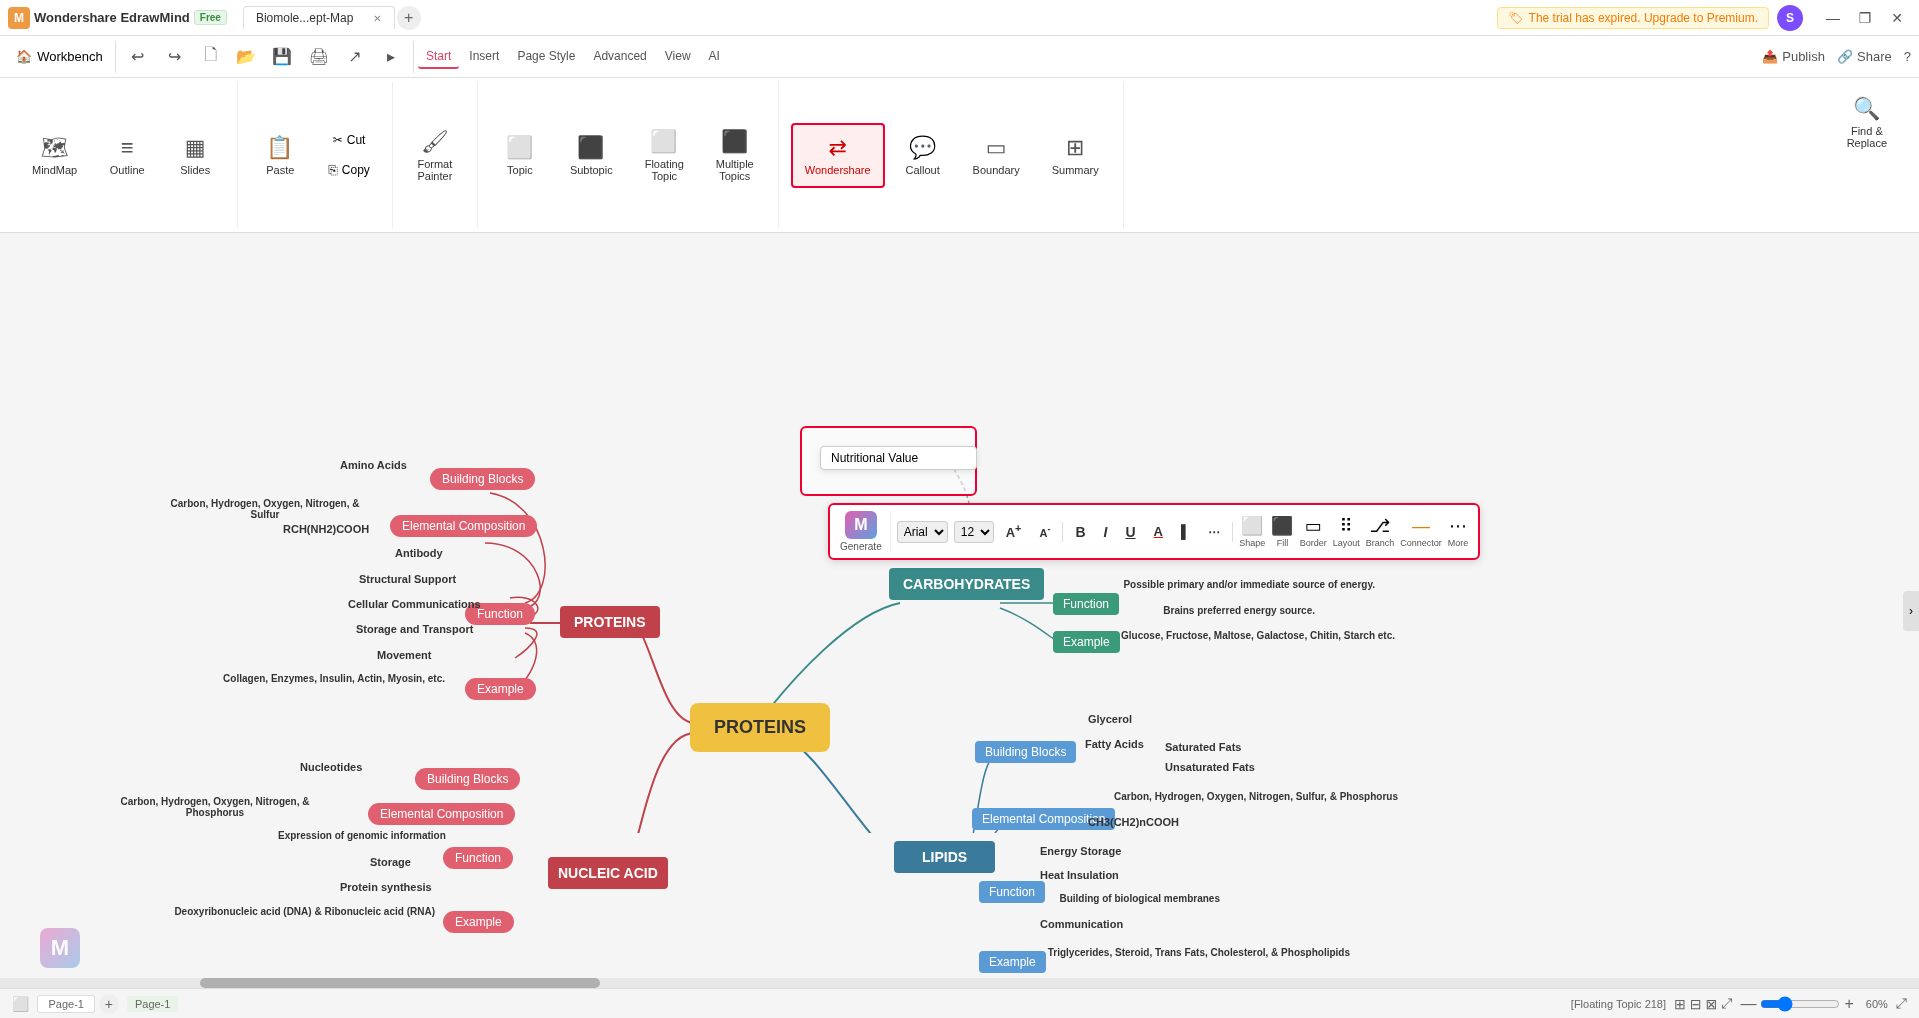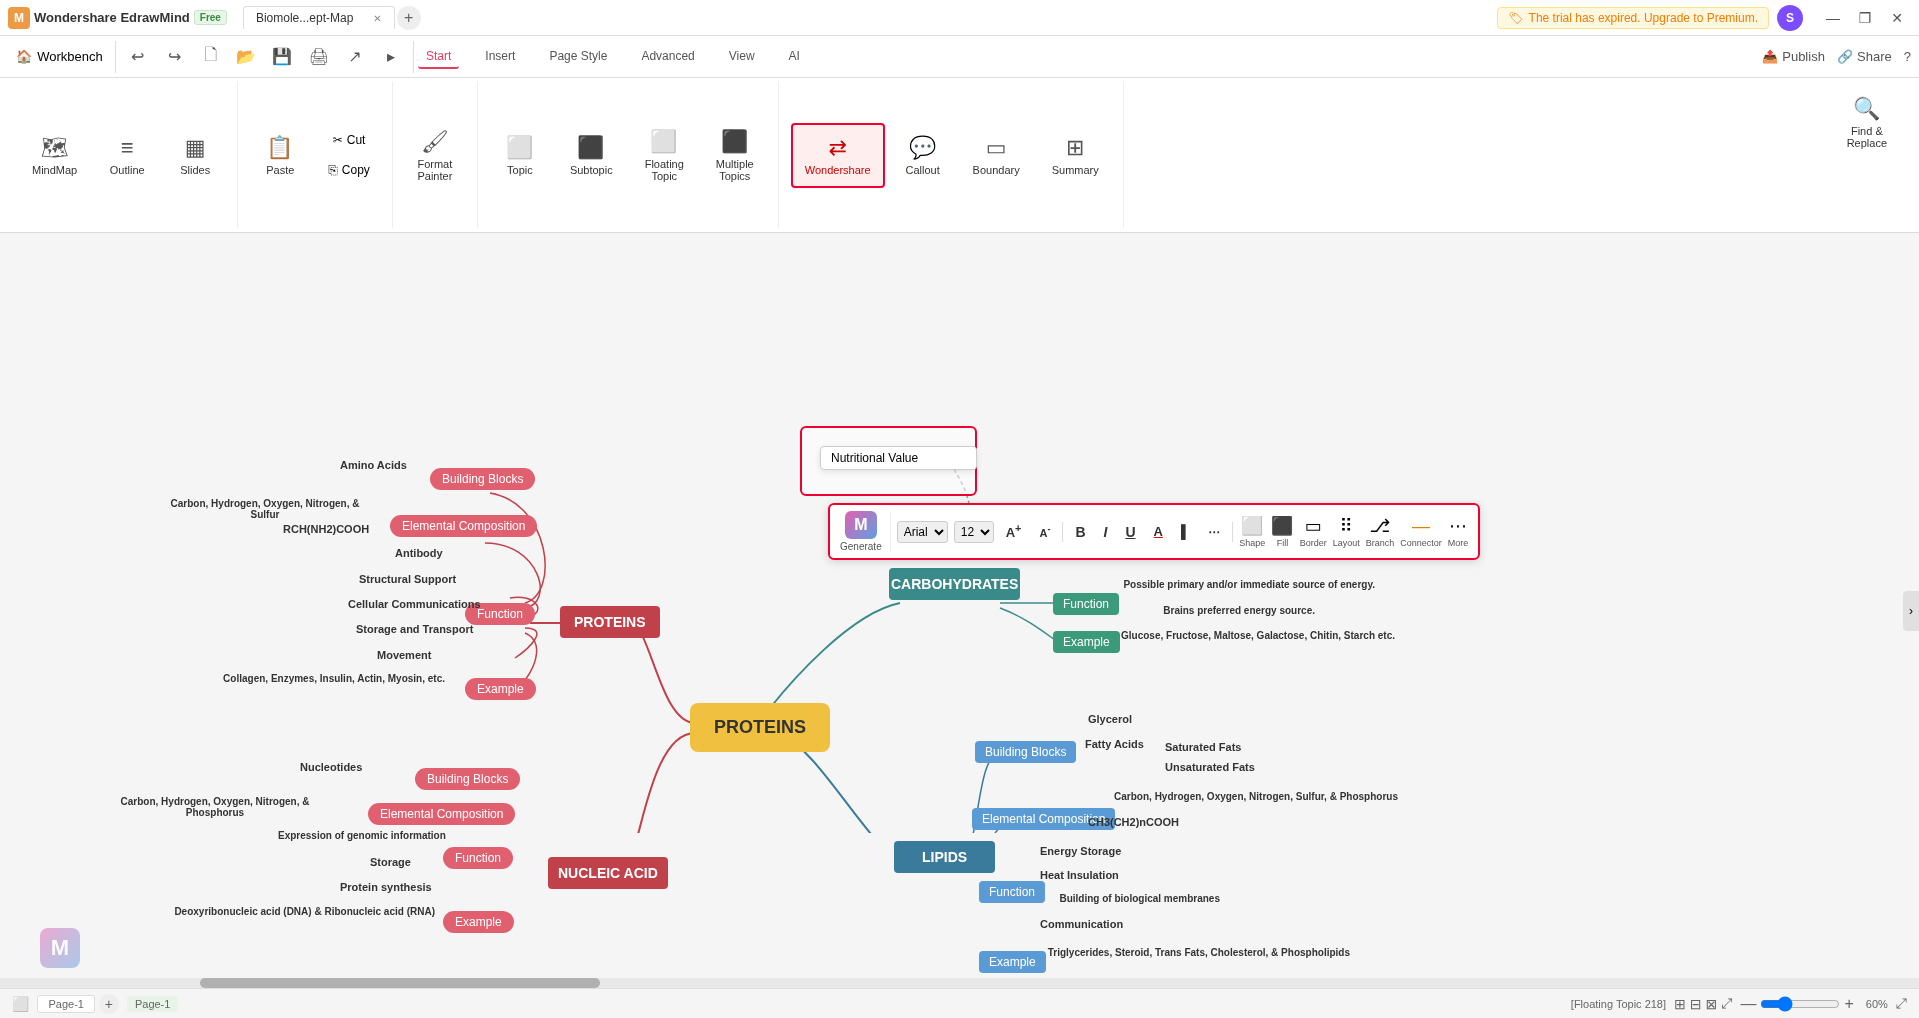--- a/index.html
+++ b/index.html
@@ -44,21 +44,21 @@
     #titlebar .win-btn { width: 28px; height: 24px; display: flex; align-items: center; justify-content: center; border-radius: 3px; cursor: pointer; color: #555; font-size: 14px; }
     #titlebar .avatar { width: 26px; height: 26px; border-radius: 50%; background: #7c4dff; color: white; display: flex; align-items: center; justify-content: center; font-size: 12px; font-weight: bold; }
     .toolbar-btn {
       display: flex; flex-direction: column; align-items: center; justify-content: center;
       padding: 4px 8px; border-radius: 4px; cursor: pointer; min-width: 36px; gap: 1px;
     }
     .toolbar-btn .tb-icon { font-size: 16px; color: #555; }
     .toolbar-sep { width: 1px; height: 32px; background: #ddd; margin: 0 4px; }
     .workbench-btn { display: flex; align-items: center; gap: 5px; padding: 4px 8px; border-radius: 4px; cursor: pointer; font-size: 13px; }
     .undo-redo { display: flex; gap: 1px; }
-    .nav-menu { display: flex; gap: 18px; }
+    .nav-menu { display: flex; gap: 2px; }
     .nav-item { padding: 4px 8px; font-size: 12px; color: #555; cursor: pointer; border-radius: 3px; }
 
     
     #ribbon {
       height: 160px;
       background: #fff;
       border-bottom: 1px solid #ddd;
       display: flex;
       align-items: stretch;
       padding: 4px 8px;
@@ -124,21 +124,21 @@
       border-radius: 4px;
       padding: 8px 10px;
     }
 
     .node-carb {
       background: #3a8a8a;
       color: white;
       font-size: 14px;
       font-weight: bold;
       border-radius: 4px;
-      padding: 8px 2px;
+      padding: 8px 14px;
     }
 
     .node-lipids {
       background: #3a7a9a;
       color: white;
       font-size: 14px;
       font-weight: bold;
       border-radius: 4px;
       padding: 8px 28px;
     }

